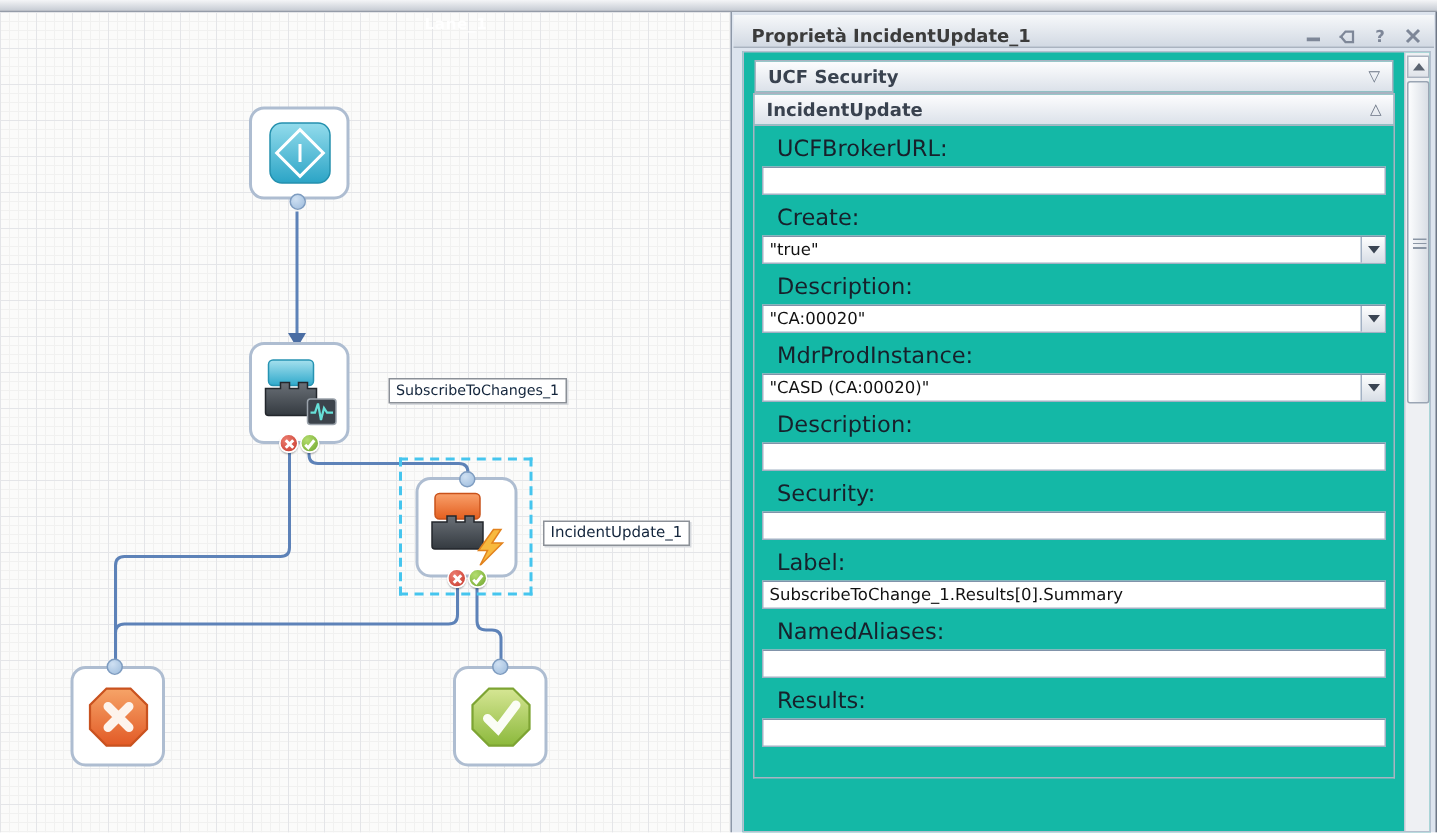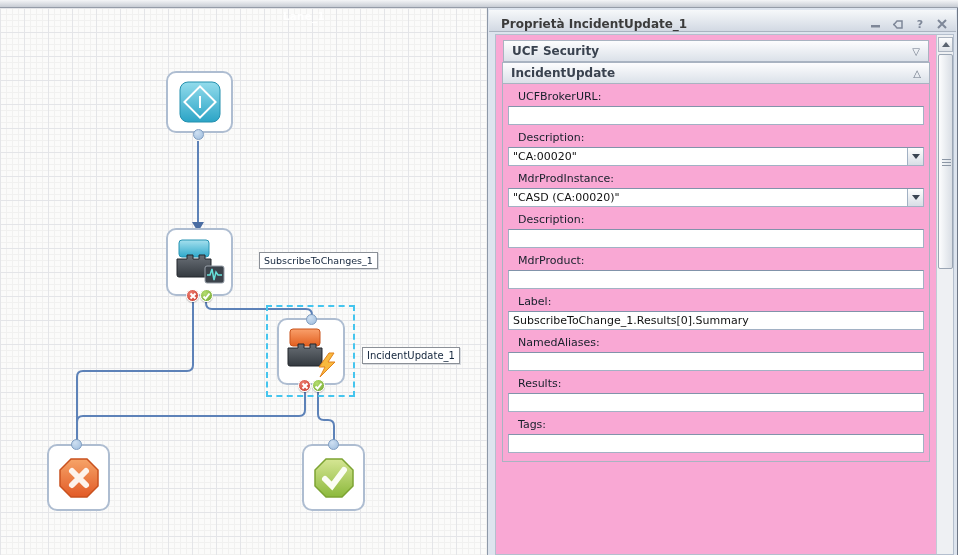--- a/index.html
+++ b/index.html
@@ -58,33 +58,33 @@
   #panel { position:absolute; left:487px; top:8px; width:471px; height:547px;
     background:#dde4ee; border-left:1px solid #8d98a8; border-right:1px solid #6e7786; }
   #panel-titlebar { position:absolute; left:1px; top:2px; right:1px; height:22px;
     background:linear-gradient(#f6f8fa,#d2d9e3); border-bottom:1px solid #aab3c0;
     display:flex; align-items:flex-end; padding:0 6px 0 12px; }
   #panel-title { font-size:12px; font-weight:bold; color:#3b3b3b; flex:1; }
   .tb-icon { width:16px; height:14px; margin-left:6px; color:#7e8798;
     display:flex; align-items:center; justify-content:center; cursor:default; }
 
   #panel-body { position:absolute; left:7px; top:26px; right:3px; bottom:0;
-    background:#f9a8d4; border:1px solid #b4bfce; display:flex; }
+    background:#14b8a6; border:1px solid #b4bfce; display:flex; }
   #fields-area { flex:1; padding:5px 7px 0 7px; overflow:hidden; }
   .sec-header { height:22px; background:linear-gradient(#fdfdfe,#dbe1e9);
     border:1px solid #a9b3c1; display:flex; align-items:center;
     padding:0 8px; margin-bottom:7px; }
   .sec-title { flex:1; font-size:12px; font-weight:bold; color:#39424f; }
   .sec-arrow { font-size:10px; color:#6c7686; }
-  #section-operator { border:1px solid #a9b3c1; border-top:none; padding-bottom:8px;
+  #section-operator { border:1px solid #a9b3c1; border-top:none; padding-bottom:20px;
     margin:-7px -1px 0 -1px; }
   #section-operator .sec-header { margin:0 -1px 0 -1px; }
 
   .field { padding:0 5px; }
-  .flabel { font-size:11px; color:#17202b; margin:6px 0 3px 10px; }
+  .flabel { font-size:15px; color:#17202b; margin:6px 0 3px 10px; }
   .finput { display:block; width:100%; height:19px; border:1px solid #a2b1c4;
     border-top-color:#8193aa; background:#fff; font-family:"DejaVu Sans",sans-serif;
     font-size:11px; color:#111; padding:0 4px; outline:none; }
   .combo { position:relative; }
   .combo .finput { padding-right:18px; }
   .combo-btn { position:absolute; right:1px; top:1px; width:16px; height:17px;
     background:linear-gradient(#fefefe,#d8dee6); border-left:1px solid #a2b1c4;
     display:flex; align-items:center; justify-content:center; }
   .tri { width:0; height:0; border-left:4px solid transparent;
     border-right:4px solid transparent; border-top:5px solid #3a4452; }
@@ -269,20 +269,29 @@
           <div class="sec-header">
             <span class="sec-title">IncidentUpdate</span>
             <span class="sec-arrow">△</span>
           </div>
 
           <div class="field">
             <div class="flabel">UCFBrokerURL:</div>
             <input class="finput" value="" style="">
           </div>
 
+          <div class="field">
+            <div class="flabel">Create:</div>
+            <div class="combo">
+              <input class="finput" value="&quot;true&quot;" style="">
+              <div class="combo-btn">
+                  <span class="tri"></span>
+                </div>
+            </div>
+          </div>
 
           <div class="field">
             <div class="flabel">Description:</div>
             <div class="combo">
               <input class="finput" value="&quot;CA:00020&quot;" style="">
               <div class="combo-btn">
                   <span class="tri"></span>
                 </div>
             </div>
           </div>
@@ -296,44 +305,40 @@
                 </div>
             </div>
           </div>
 
           <div class="field">
             <div class="flabel">Description:</div>
             <input class="finput" value="" style="">
           </div>
 
           <div class="field">
-            <div class="flabel">MdrProduct:</div>
+            <div class="flabel">Security:</div>
             <input class="finput" value="" style="">
           </div>
 
 
           <div class="field">
             <div class="flabel">Label:</div>
             <input class="finput" value="SubscribeToChange_1.Results[0].Summary" style="">
           </div>
 
           <div class="field">
             <div class="flabel">NamedAliases:</div>
             <input class="finput" value="" style="">
           </div>
 
           <div class="field">
             <div class="flabel">Results:</div>
             <input class="finput" value="" style="">
           </div>
 
-          <div class="field">
-            <div class="flabel">Tags:</div>
-            <input class="finput" value="" style="">
-          </div>
         </div>
       </div>
 
       <div id="scrollbar">
         <div id="sb-up">
             <span class="up-tri"></span>
           </div>
         <div id="sb-thumb">
           <div id="sb-grip"></div>
         </div>

